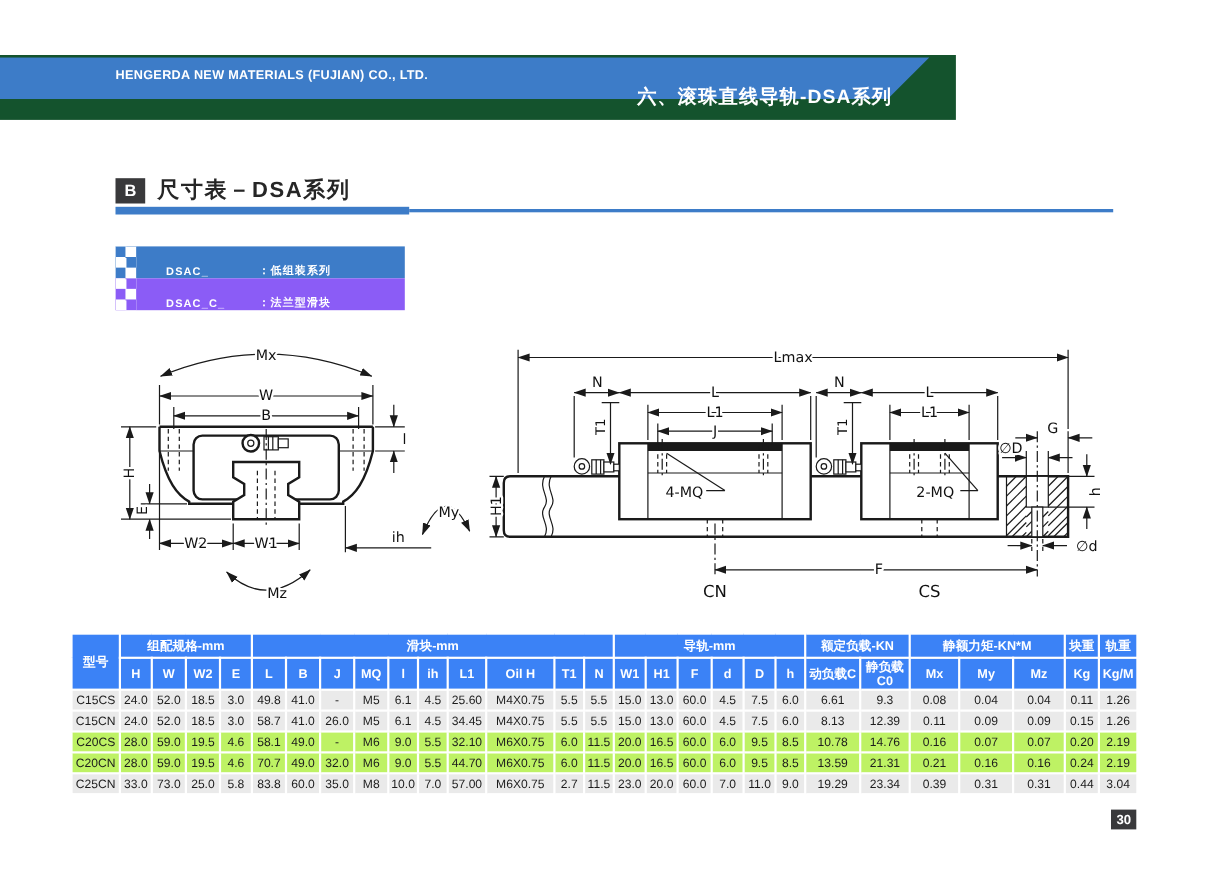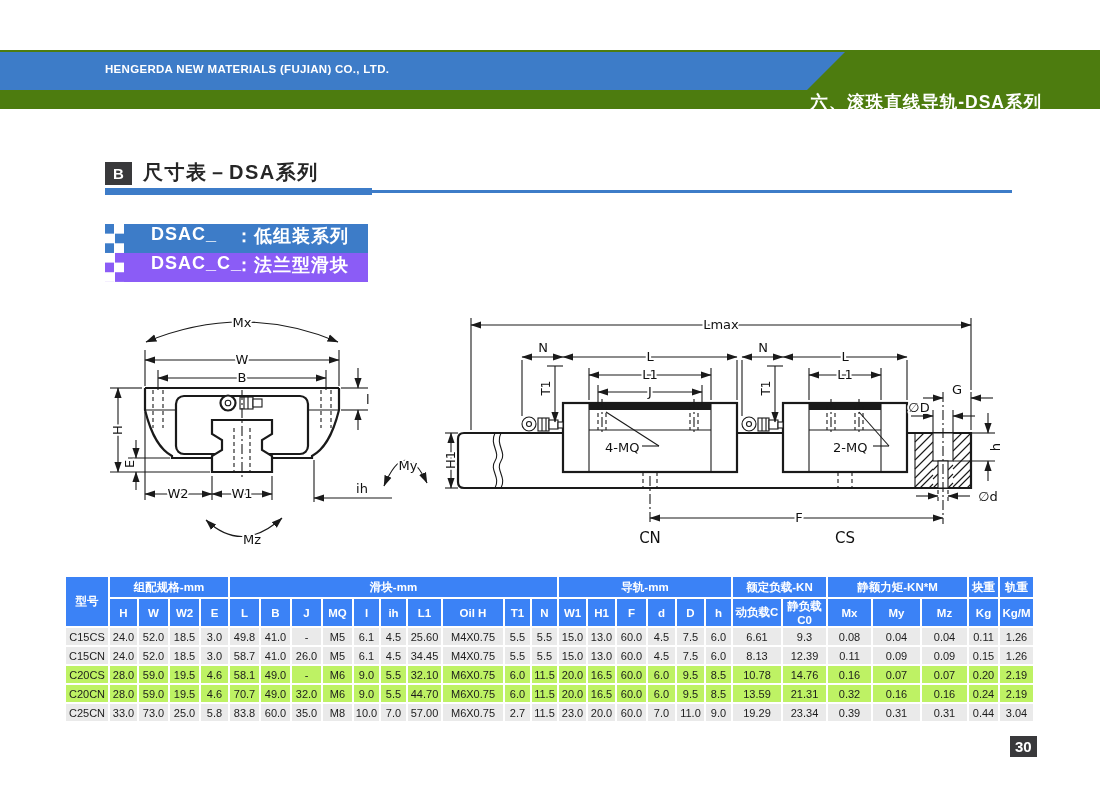--- a/index.html
+++ b/index.html
@@ -1,40 +1,40 @@
 <!DOCTYPE html>
 <html><head>
 <meta charset="utf-8">
 <style>
   * { margin:0; padding:0; box-sizing:border-box; }
   html,body { background:#ffffff; }
   .page { position:relative; width:1100px; height:802px; background:#fff; overflow:hidden;
           font-family:"Liberation Sans", sans-serif; }
 
   
-  .hdr { position:absolute; top:50px; left:0; width:1100px; height:59px; background:#4d7c0f; }
+  .hdr { position:absolute; top:50px; left:0; width:869px; height:59px; background:#14532d; }
   .hdr-flag { position:absolute; top:2px; left:0; width:845px; height:38px; background:#3d7cc8;
               clip-path:polygon(0 0,100% 0,95.5% 100%,0 100%); }
   .hdr-company { position:absolute; left:105px; top:0; height:38px; line-height:38px;
                  color:#fff; font-size:11.5px; font-weight:bold; letter-spacing:.3px; }
-  .hdr-right { position:absolute; right:58px; top:28px; height:47px; display:flex; align-items:center;
+  .hdr-right { position:absolute; right:58px; top:14px; height:47px; display:flex; align-items:center;
                color:#fff; font-size:17.5px; font-weight:bold; letter-spacing:1px; }
 
   
   .badge { position:absolute; left:105px; top:162px; width:27px; height:23px; background:#39393b;
            color:#fff; font-size:15px; font-weight:bold; text-align:center; line-height:23px; }
   .sec-title { position:absolute; left:143px; top:159px; font-size:20px; font-weight:bold;
                color:#262626; letter-spacing:1.5px; }
   .rule-thick { position:absolute; left:105px; top:188px; width:267px; height:7px; background:#3d7cc8; }
   .rule-thin  { position:absolute; left:372px; top:190px; width:640px; height:2.5px; background:#3d7cc8; }
 
   
   .series { position:absolute; left:105px; top:224px; width:263px; }
-  .series-row { height:29px; display:flex; align-items:flex-start; color:#fff;
-                font-size:18px; font-weight:bold; letter-spacing:1px; padding-left:46px; }
+  .series-row { height:29px; display:flex; align-items:flex-end; color:#fff;
+                font-size:10px; font-weight:bold; letter-spacing:1px; padding-left:46px; }
   .series-row.blue { background:#3d7cc8; }
   .series-row.dark { background:#8b5cf6; }
   .series-code { display:inline-block; width:84px; }
   .checker { position:absolute; left:0; top:0; width:19.3px; height:58px;
              background:repeating-conic-gradient(#ffffff 0% 25%, rgba(0,0,0,0) 25% 50%) 0 0 / 19.3px 19.3px; }
 
   
   .dwg :is(line,path,rect,circle,polyline) { stroke:#1a1a1a; fill:none; stroke-width:1.1; }
   .dwg .tk { stroke-width:2.2; }
   .dwg .wf { fill:#fff; }
@@ -49,21 +49,21 @@
   .spec { position:absolute; left:64px; top:575px; border-collapse:collapse; table-layout:fixed; }
   .spec th, .spec td { border:2px solid #fff; text-align:center; vertical-align:middle; padding:0; }
   .spec th { background:#3b82f6; color:#fff; font-weight:bold; font-size:11.5px; }
   .spec th.gh { height:22px; }
   .spec th.ch { height:20px; }
   .spec td { height:19px; font-size:11px; color:#1c1c1c; }
   .spec tr.light td { background:#eaeaea; }
   .spec tr.dark  td { background:#bef264; }
 
   .pagenum { position:absolute; left:1010px; top:736px; background:#39393b; color:#fff;
-             font-size:15px; font-weight:bold; padding:2px 5px; }
+             font-size:12px; font-weight:bold; padding:2px 5px; }
 </style>
 </head>
 <body>
 
 <div class="page">
 
   <div class="hdr">
     <div class="hdr-flag"></div>
     <div class="hdr-company">HENGERDA NEW MATERIALS (FUJIAN) CO., LTD.</div>
     <div class="hdr-right">六、滚珠直线导轨-DSA系列</div>
@@ -531,21 +531,21 @@
           <td>6.0</td>
           <td>11.5</td>
           <td>20.0</td>
           <td>16.5</td>
           <td>60.0</td>
           <td>6.0</td>
           <td>9.5</td>
           <td>8.5</td>
           <td>13.59</td>
           <td>21.31</td>
-          <td>0.32</td>
+          <td>0.21</td>
           <td>0.16</td>
           <td>0.16</td>
           <td>0.24</td>
           <td>2.19</td>
         </tr>
         <tr class="light">
           <td>C25CN</td>
           <td>33.0</td>
           <td>73.0</td>
           <td>25.0</td>

